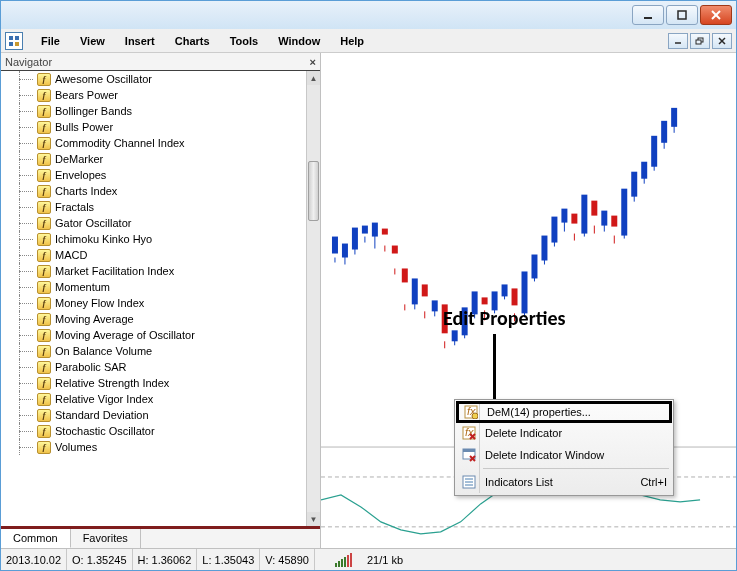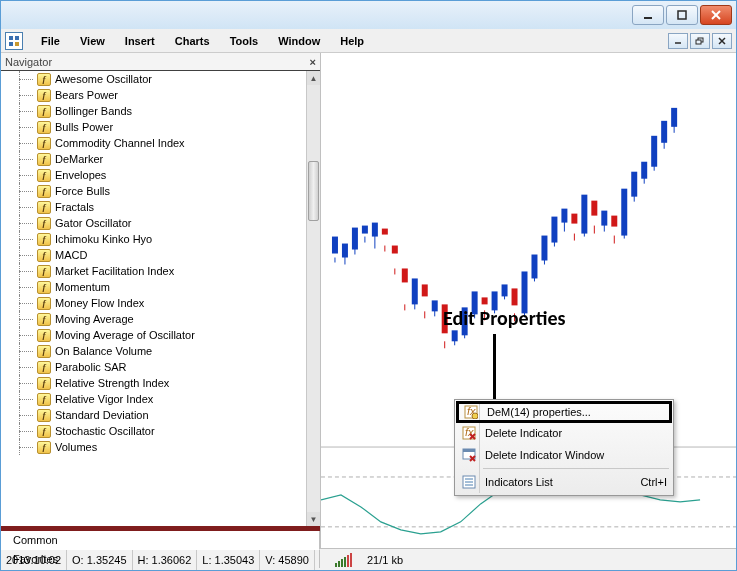--- a/index.html
+++ b/index.html
@@ -30,21 +30,21 @@
 .tree-item { display: flex; align-items: center; height: 16px; padding-left: 36px; position: relative; white-space: nowrap; }
 .tree-item::before { content: ""; position: absolute; left: 18px; top: 0; height: 100%; border-left: 1px dotted #888; }
 .tree-item::after { content: ""; position: absolute; left: 18px; top: 8px; width: 14px; border-top: 1px dotted #888; }
 .tree-item .f-icon { width: 14px; height: 13px; background: linear-gradient(to bottom,#fff79a,#f0c24a); border: 1px solid #b8902f; border-radius: 2px; margin-right: 4px; display: flex; align-items: center; justify-content: center; font-size: 9px; font-style: italic; font-weight: bold; color: #5a3e10; font-family: Georgia, serif; }
 .tree-item .label { font-size: 11px; color: #000; }
 .scrollbar { position: absolute; right: 0; top: 0; bottom: 0; width: 14px; background: #e8e8e8; border-left: 1px solid #c8c8c8; }
 .scrollbar .thumb { position: absolute; left: 1px; right: 1px; top: 90px; height: 60px; background: linear-gradient(to right,#d0d0d0,#f0f0f0,#d0d0d0); border: 1px solid #a0a0a0; border-radius: 2px; }
 .scrollbar .arrow { position: absolute; left: 0; right: 0; height: 14px; background: #e0e0e0; display:flex; align-items:center; justify-content:center; color:#555; font-size:8px; }
 .scrollbar .arrow.up { top: 0; }
 .scrollbar .arrow.down { bottom: 0; }
-.nav-tabs { height: 22px; display: flex; border-top: 5px solid #7f1d1d; background: #f4f4f4; flex-direction: column; }
+.nav-tabs { height: 22px; display: flex; border-top: 3px solid #7f1d1d; background: #f4f4f4; }
 .nav-tabs .tab { padding: 3px 12px; border-right: 1px solid #c0c0c0; font-size: 11px; }
 .nav-tabs .tab.active { background: #fff; border-bottom: 1px solid #fff; }
 
 
 .chart-area { flex: 1; position: relative; background: #fff; }
 
 
 .annotation { position: absolute; left: 442px; top: 305px; font-weight: bold; font-size: 20px; font-family: Calibri, Arial, sans-serif; color: #000; }
 .annotation-line { position: absolute; left: 492px; top: 333px; width: 3px; height: 68px; background: #000; }
 
@@ -157,21 +157,21 @@
             <div class="tree-item">
               <span class="f-icon">f</span>
               <span class="label">DeMarker</span>
             </div>
             <div class="tree-item">
               <span class="f-icon">f</span>
               <span class="label">Envelopes</span>
             </div>
             <div class="tree-item">
               <span class="f-icon">f</span>
-              <span class="label">Force Bulls</span>
+              <span class="label">Charts Index</span>
             </div>
             <div class="tree-item">
               <span class="f-icon">f</span>
               <span class="label">Fractals</span>
             </div>
             <div class="tree-item">
               <span class="f-icon">f</span>
               <span class="label">Gator Oscillator</span>
             </div>
             <div class="tree-item">

